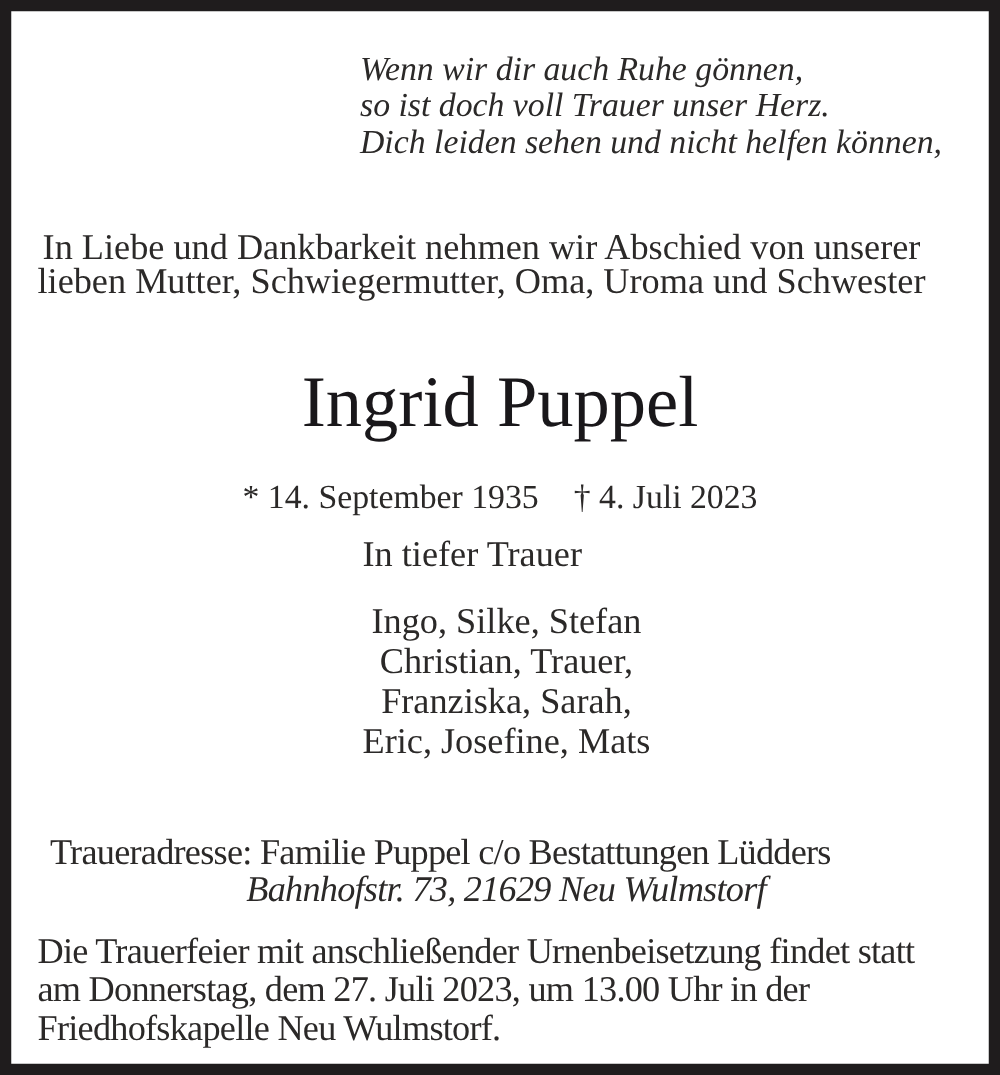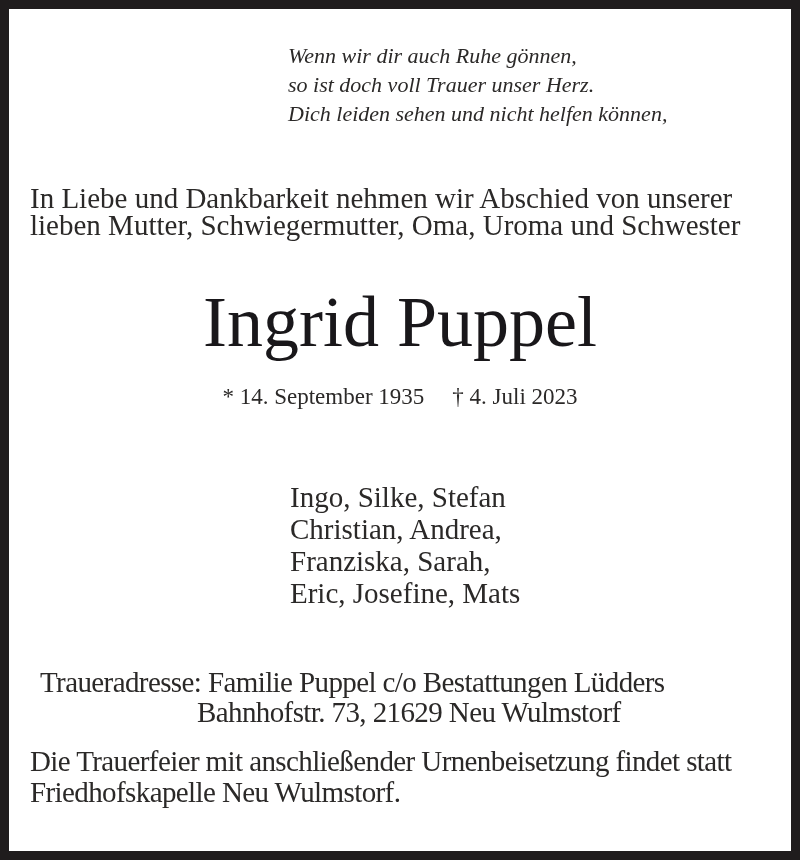--- a/index.html
+++ b/index.html
@@ -16,52 +16,52 @@
     border:9px solid var(--border);
     background:var(--bg);
     font-family:"Liberation Serif","DejaVu Serif",serif;
     color:var(--ink);
     overflow:hidden;
   }
   .block{position:absolute;white-space:nowrap;}
   .verse{
     left:279px;top:32px;
     font-style:italic;
-    font-size:22px;line-height:29px;
+    font-size:27px;line-height:29px;
   }
   .intro{
     left:21px;top:176px;
-    font-size:29px;line-height:27px;
+    font-size:29px;line-height:27px;text-align:center;
   }
   .name{
     left:0;top:267px;width:782px;
     margin:0;text-align:center;
-    font-size:72px;line-height:92px;
+    font-size:58px;line-height:92px;
     font-weight:normal;
     color:var(--ink-heavy);
   }
   .dates{
     left:0;top:373px;width:782px;
     display:flex;justify-content:center;gap:28px;
-    font-size:23px;line-height:30px;
+    font-size:27px;line-height:30px;
   }
   .trauer-label{
     left:281px;top:420px;
     font-size:29px;line-height:30px;
   }
   .mourners{
     left:281px;top:472px;
-    font-size:29px;line-height:32px;
+    font-size:29px;line-height:32px;text-align:center;
   }
   .address{
     left:31px;top:658px;
     font-size:29px;line-height:30px;
     letter-spacing:-0.6px;
   }
-  .address .addr-street{padding-left:157px;}
+  .address .addr-street{padding-left:157px;font-style:italic;}
   .funeral{
     left:21px;top:737px;
     font-size:29px;line-height:31px;
     letter-spacing:-0.6px;
   }
 </style>
 </head>
 <body>
 
 <div class="sheet">
@@ -77,34 +77,36 @@
     <div>lieben Mutter, Schwiegermutter, Oma, Uroma und Schwester</div>
   </div>
 
   <h1 class="block name">Ingrid Puppel</h1>
 
   <div class="block dates">
     <span>* 14. September 1935</span>
     <span>† 4. Juli 2023</span>
   </div>
 
+  <div class="block trauer-label">In tiefer Trauer</div>
 
   <div class="block mourners">
     <div>Ingo, Silke, Stefan</div>
-    <div>Christian, Andrea,</div>
+    <div>Christian, Trauer,</div>
     <div>Franziska, Sarah,</div>
     <div>Eric, Josefine, Mats</div>
   </div>
 
   <div class="block address">
     <div class="addr-line1">
       <span>Traueradresse:</span>
       <span>Familie Puppel c/o Bestattungen Lüdders</span>
     </div>
     <div class="addr-street">Bahnhofstr. 73, 21629 Neu Wulmstorf</div>
   </div>
 
   <div class="block funeral">
     <div>Die Trauerfeier mit anschließender Urnenbeisetzung findet statt</div>
+    <div>am Donnerstag, dem 27. Juli 2023, um 13.00 Uhr in der</div>
     <div>Friedhofskapelle Neu Wulmstorf.</div>
   </div>
 
 </div>
 
 </body></html>

